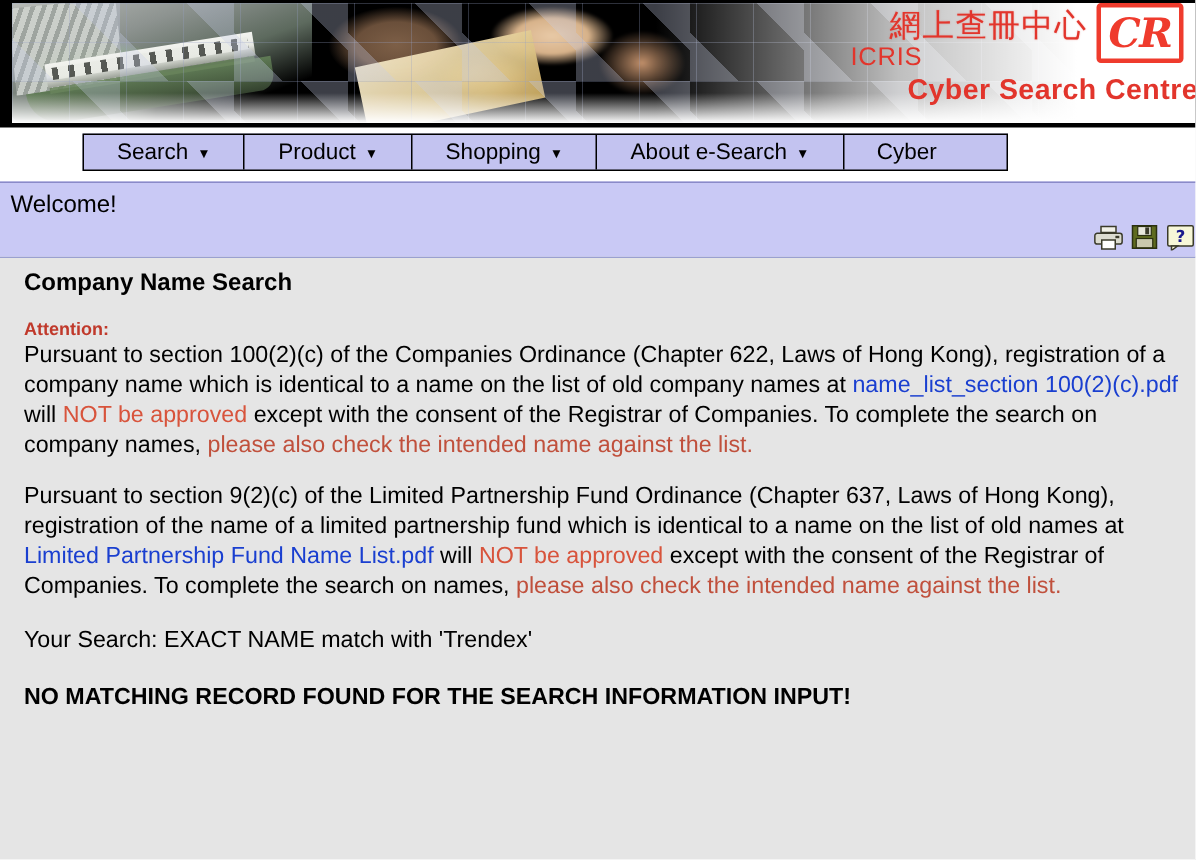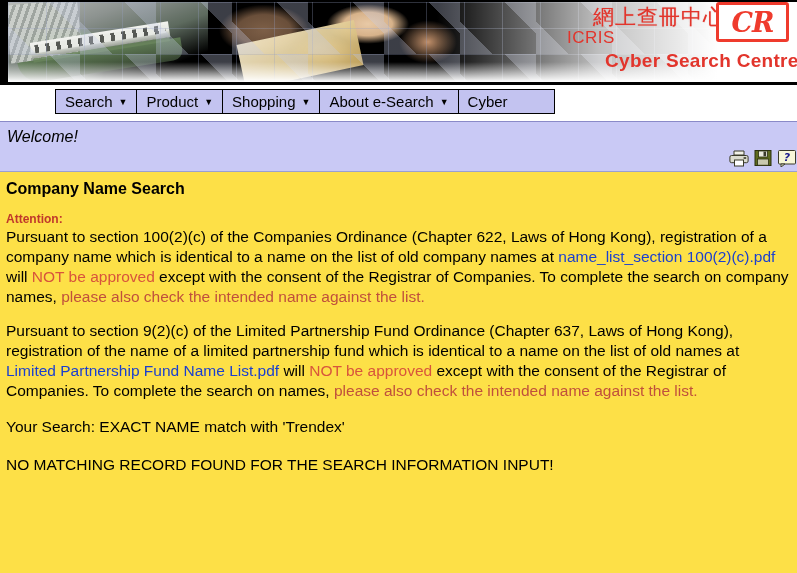--- a/index.html
+++ b/index.html
@@ -127,21 +127,21 @@
   }
   .logo-csc {
     position: absolute; left: 66px; top: 48px;
     font-size: 19px; font-weight: bold;
     color: #e2352c;
     letter-spacing: .3px;
     white-space: nowrap;
   }
   .logo-cr {
     position: absolute; right: 2px; top: 0px;
-    width: 73px; height: 40px;
+    width: 58px; height: 40px;
     border: 3px solid #ef3b2d;
     border-radius: 3px;
     background: #ffffff;
     color: #ef3b2d;
     font-family: "DejaVu Serif", serif;
     font-style: italic;
     font-weight: bold;
     font-size: 27px;
     line-height: 35px;
     text-align: center;
@@ -158,21 +158,21 @@
   }
   .nav {
     display: inline-flex;
     background: #c3c3f0;
     border: 1px solid #000000;
     height: 25px;
   }
   .nav-item {
     display: flex;
     align-items: center;
-    padding: 0 9px;
+    padding: 0 22px;
     font-size: 15px;
     color: #000000;
     border-right: 1px solid #000000;
     white-space: nowrap;
     cursor: pointer;
     line-height: 1;
   }
   .nav-item:last-child { border-right: none; padding-right: 46px; }
   .caret {
     margin-left: 6px;
@@ -182,21 +182,20 @@
     top: 1px;
   }
 
   
   .welcome-bar {
     position: relative;
     width: 797px;
     height: 50px;
     background: #c9c9f5;
     border-top: 1px solid #8a8ac8;
-    font-style: italic;
   }
   .welcome-text {
     position: absolute;
     left: 7px; top: 6px;
     font-size: 16px;
     color: #000000;
   }
   .clock-wrap {
     position: absolute;
     left: 373px; top: 6px;
@@ -211,23 +210,23 @@
     display: flex;
     gap: 4px;
     align-items: center;
   }
   .ticon { width: 20px; height: 18px; display: block; cursor: pointer; }
 
   
   .content {
     width: 797px;
     height: 402px;
-    background: #fde047;
+    background: #e5e5e5;
     border-top: 1px solid #9aa0d0;
-    padding: 8px 6px 0 4px;
+    padding: 8px 6px 0 14px;
     overflow: hidden;
   }
   .page-title {
     font-size: 16px;
     font-weight: bold;
     color: #000000;
     margin: 0 0 14px 2px;
   }
   .attention {
     font-size: 12px;
@@ -249,21 +248,21 @@
     cursor: pointer;
   }
   .warn { color: #d8543c; }
   .notice { color: #c0503c; }
   .result-line {
     font-size: 15.5px;
     line-height: 20px;
     color: #000000;
     margin: 0 0 18px 2px;
   }
-  .result-line.last { margin-bottom: 0; }
+  .result-line.last { margin-bottom: 0; font-weight: bold; }
 </style>
 </head>
 <body>
 
 <div class="banner">
   <div class="banner-art">
     <div class="photo-ferry"></div>
     <div class="skyline"></div>
     <div class="ferry-hull"></div>
     <div class="ferry-deck"></div>

